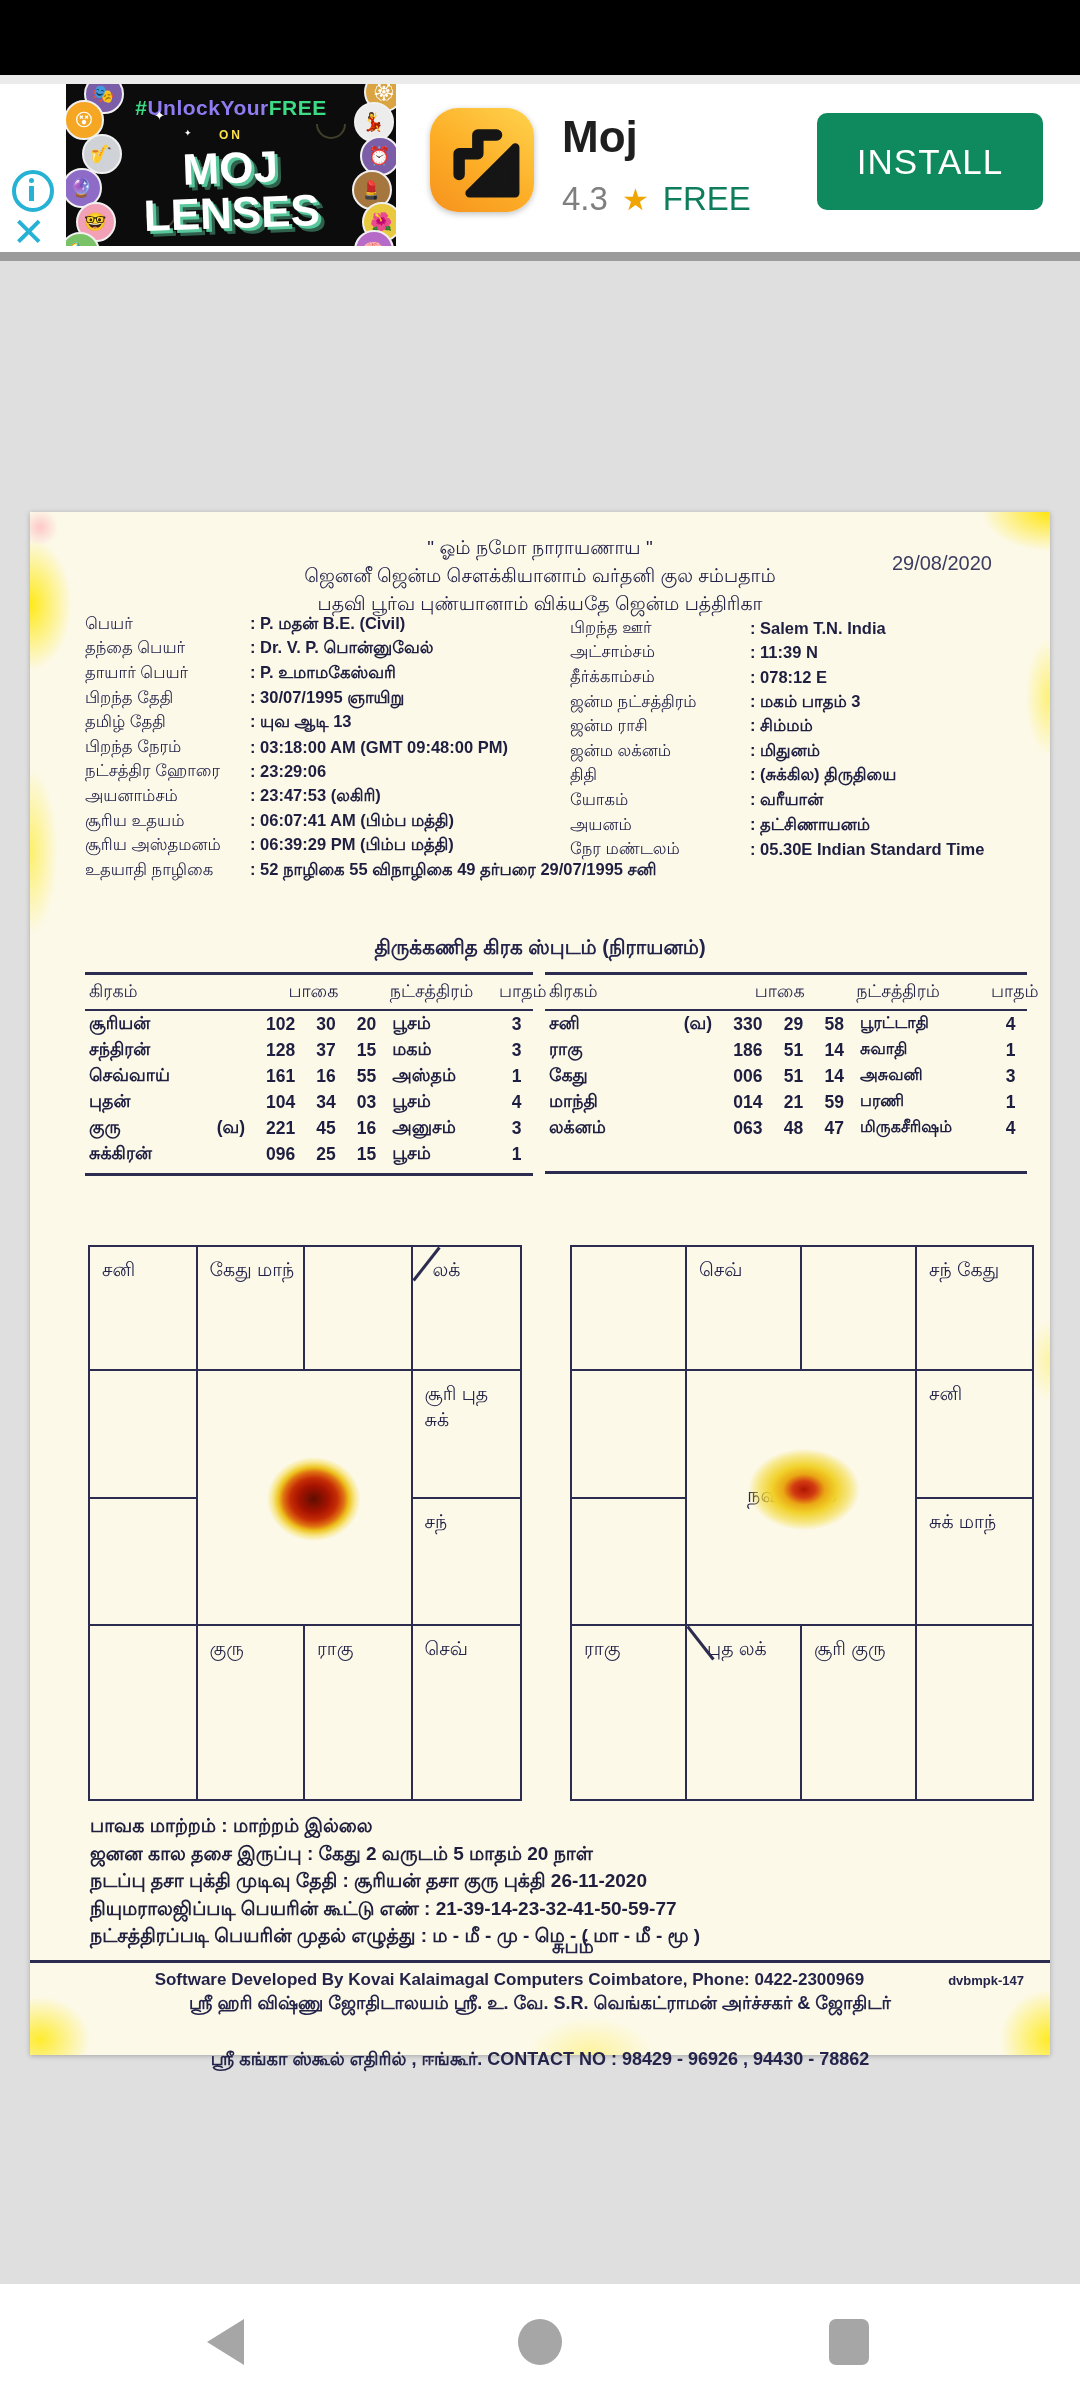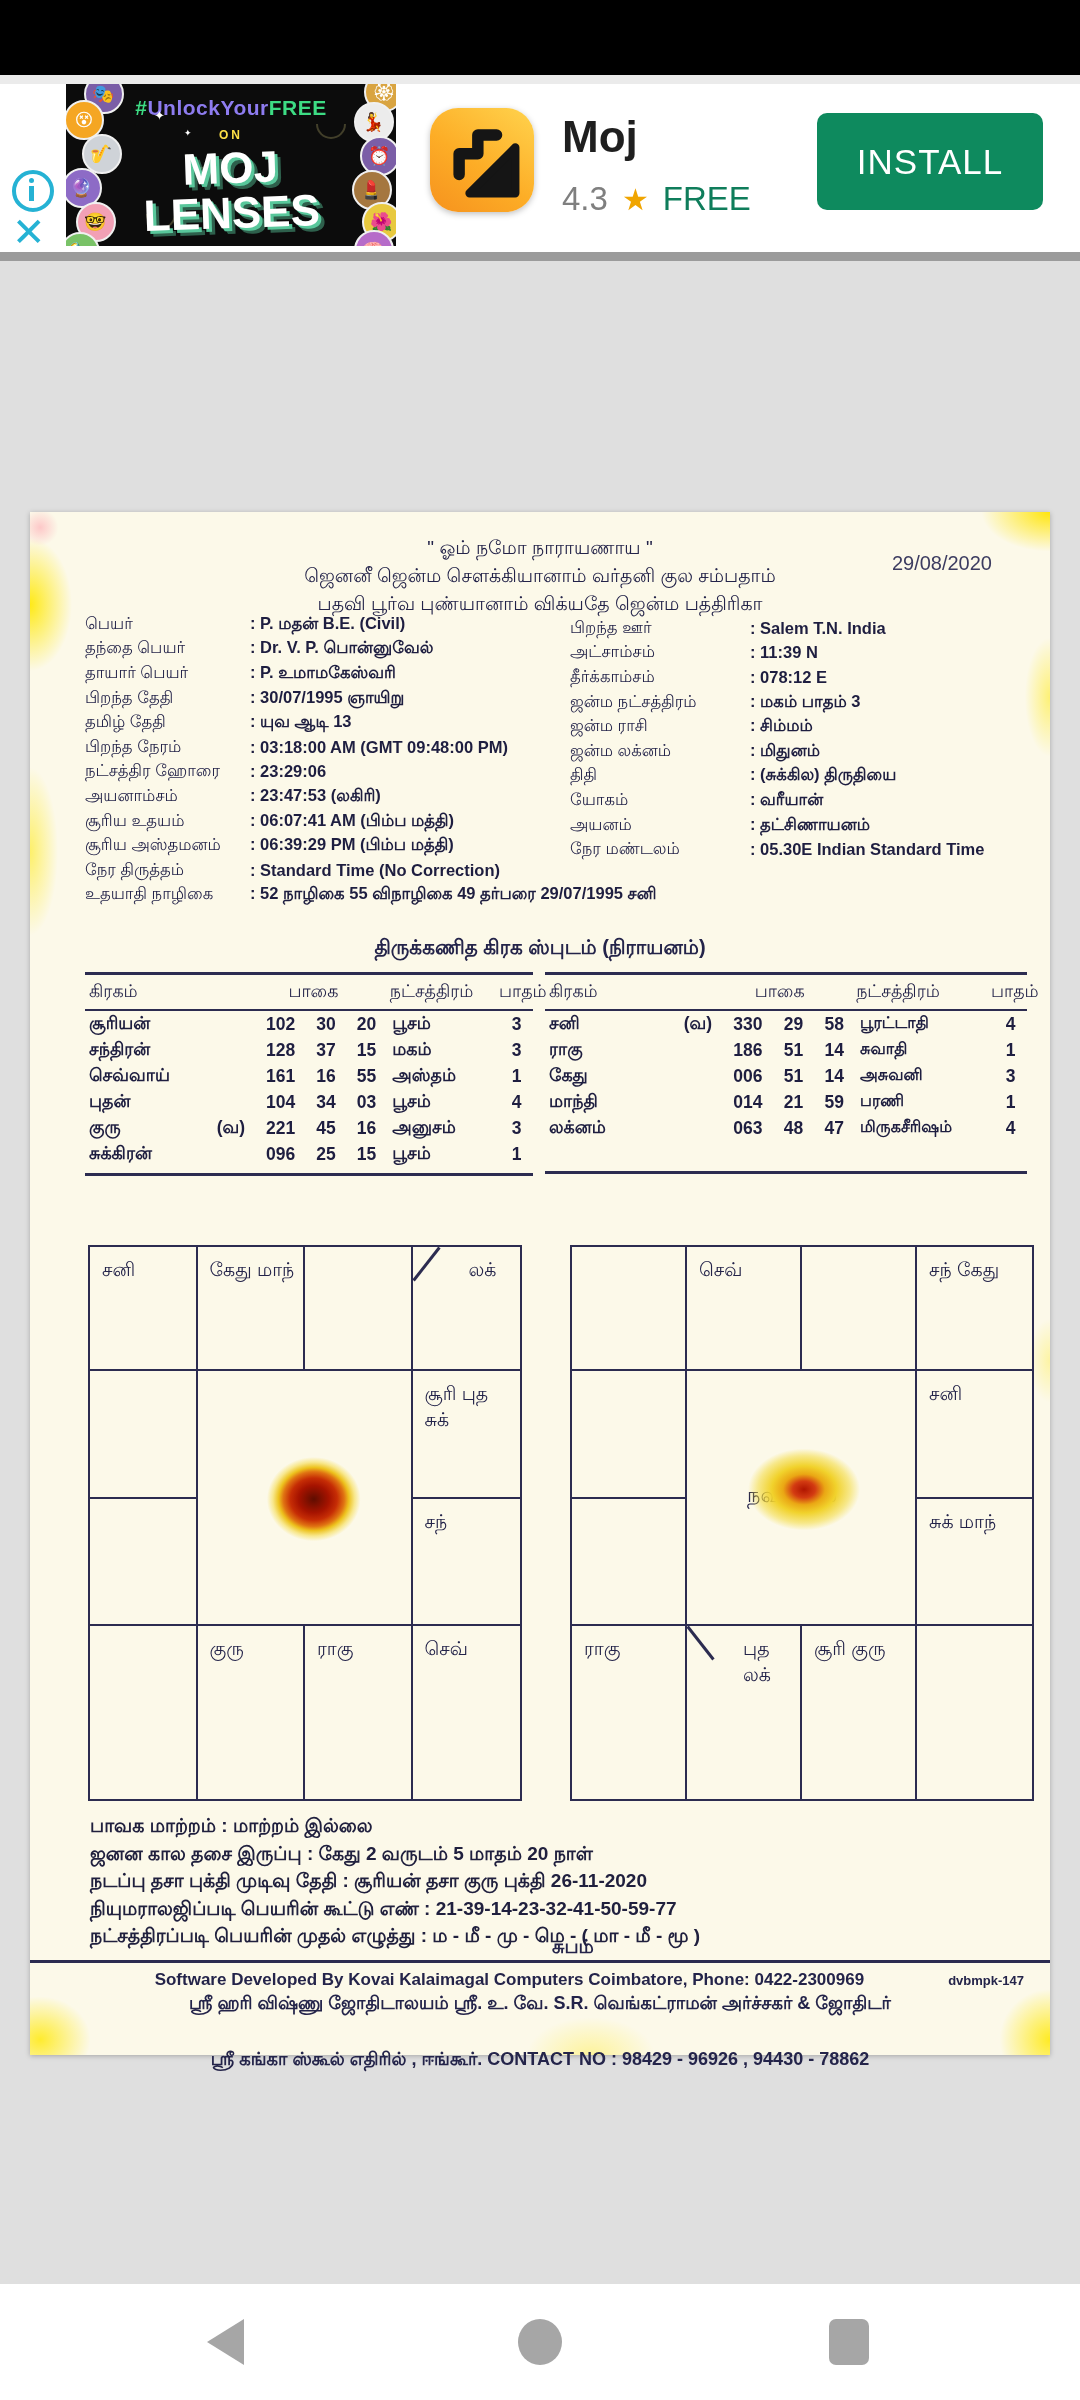--- a/index.html
+++ b/index.html
@@ -99,21 +99,21 @@
   .p9{grid-area:4/1;} .p10{grid-area:4/2;} .p11{grid-area:4/3;} .p12{grid-area:4/4;}
   .ccenter{grid-area:2/2/4/4;border-right:2px solid #2c2c50;border-bottom:2px solid #2c2c50;position:relative;}
   .ccenter-label{position:absolute;left:50%;top:50%;transform:translate(-60%,-54%);font-size:21px;z-index:1;}
   .kumkum{position:absolute;left:50%;top:50%;z-index:2;}
   .rasi-k{width:122px;height:112px;transform:translate(-40%,-46%);border-radius:46% 54% 57% 43%;
     background:radial-gradient(closest-side at 48% 47%, #5f0d00 0%, #a61300 26%, #c62d05 40%, #e07312 52%, #edc21d 60%, rgba(244,214,50,.5) 70%, rgba(244,214,50,0) 80%);}
   .nav-k{width:152px;height:142px;transform:translate(-44%,-42%);border-radius:52% 48% 44% 56%;
     background:radial-gradient(closest-side at 46% 36%, #b01500 0%, #d33b12 16%, #eaa714 30%, #f1d22c 46%, rgba(243,218,60,.55) 66%, rgba(243,218,60,0) 80%);}
   .diag{position:absolute;top:-4px;left:12px;width:3px;height:42px;background:#2c2c50;}
   .diag.fwd{transform:rotate(38deg);} .diag.back{transform:rotate(-38deg);}
-  .pad-diag{padding-left:56px;}
+  .pad-diag{padding-left:20px;}
   
   .notes{position:absolute;left:60px;top:1300px;font-size:19px;line-height:27.5px;font-weight:bold;color:#20203e;}
   .shubham{position:absolute;top:1424px;left:0;width:100%;text-align:center;font-size:19px;font-weight:bold;padding-left:33px;}
   .foot-rule{position:absolute;top:1448px;left:0;width:100%;height:3px;background:#2c2c50;}
   .foot1{position:absolute;top:1458px;left:0;width:94%;text-align:center;font-size:17px;font-weight:bold;}
   .foot-code{position:absolute;top:1461px;right:26px;font-size:13px;font-weight:bold;}
   .foot2{position:absolute;top:1481px;left:0;width:100%;text-align:center;font-size:18px;font-weight:bold;}
   .foot3{position:absolute;top:1505px;left:0;width:100%;text-align:center;font-size:18px;font-weight:bold;margin-top:32px;}
   
   .nav-bar{position:absolute;left:0;top:2284px;width:1080px;height:116px;background:#fff;}
@@ -219,24 +219,20 @@
         </div>
       <div class="drow">
           <span class="dlabel">சூரிய உதயம்</span>
           <span class="dval">: 06:07:41 AM (பிம்ப மத்தி)</span>
         </div>
       <div class="drow">
           <span class="dlabel">சூரிய அஸ்தமனம்</span>
           <span class="dval">: 06:39:29 PM (பிம்ப மத்தி)</span>
         </div>
       <div class="drow">
-          <span class="dlabel">நேர திருத்தம்</span>
-          <span class="dval">: Standard Time (No Correction)</span>
-        </div>
-      <div class="drow">
           <span class="dlabel">உதயாதி நாழிகை</span>
           <span class="dval">: 52 நாழிகை 55 விநாழிகை 49 தர்பரை 29/07/1995 சனி</span>
         </div>
     </div>
 
     <div class="d-right">
       <div class="drow">
           <span class="dlabel">பிறந்த ஊர்</span>
           <span class="dval">: Salem T.N. India</span>
         </div>

